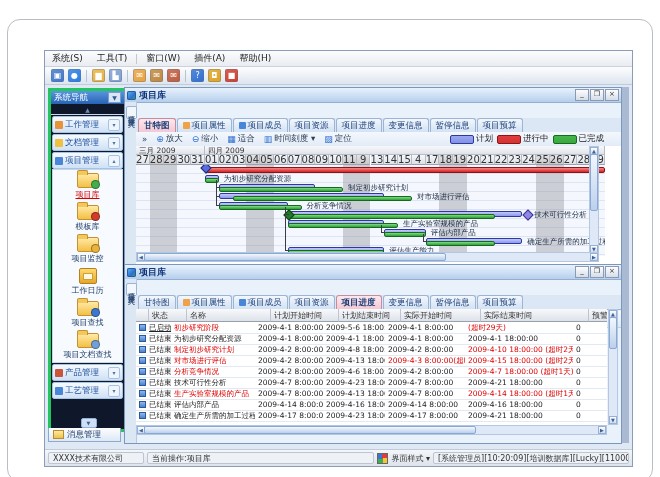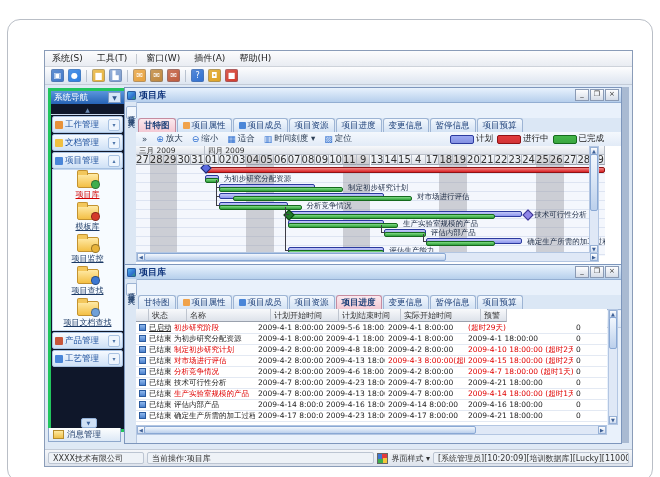--- a/index.html
+++ b/index.html
@@ -18,21 +18,21 @@
   .sidebar{position:absolute;left:3px;top:37px;width:73px;height:338px;border:3px solid #22c55e;background:#0f172a;overflow:hidden;}
   .side-title{height:13px;background:linear-gradient(#5a96dd,#2663b5);color:#fff;font-size:8.5px;display:flex;align-items:center;justify-content:space-between;padding:0 3px;}
   .side-title .pinbtn{width:11px;height:9px;background:#d7e6f8;border:1px solid #7f9cc4;color:#33568c;font-size:6px;display:flex;align-items:center;justify-content:center;}
   .side-up{height:10px;display:flex;align-items:center;justify-content:center;background:linear-gradient(#f5f9fe,#dcе9f8);border-bottom:1px solid #c9d8ec;color:#6d8cb5;font-size:6px;}
   .sec{height:15px;margin:1px 1px 0 1px;background:linear-gradient(#f6faff,#cfe1f6);border:1px solid #a8c2e2;border-radius:2px;display:flex;align-items:center;font-size:8.5px;color:#1a4e9c;padding:0 2px;gap:2px;}
   .sec .secico{width:8px;height:8px;border-radius:1px;flex:0 0 auto;}
   .sec .seclbl{flex:1;white-space:nowrap;overflow:hidden;}
   .sec .chev{width:10px;height:10px;border:1px solid #a8c2e2;border-radius:2px;background:#eef5fd;color:#4d74a8;font-size:6px;display:flex;align-items:center;justify-content:center;flex:0 0 auto;}
   .side-panel{background:#f7fbff;border:1px solid #c3d6ee;margin:0 1px;}
   .sitem{height:32px;display:flex;flex-direction:column;align-items:center;justify-content:center;cursor:pointer;}
-  .sitem .lbl{font-size:8px;color:#1c3a66;margin-top:1px;white-space:nowrap;text-decoration:underline;}
+  .sitem .lbl{font-size:8px;color:#1c3a66;margin-top:1px;white-space:nowrap;}
   .sitem.active .lbl{color:#d20000;text-decoration:underline;}
   .fold{width:20px;height:13px;background:linear-gradient(#ffeaa6,#f3bf45);border:1px solid #c3922f;border-radius:2px;position:relative;}
   .fold:before{content:"";position:absolute;left:-1px;top:-4px;width:9px;height:4px;background:#f3c75c;border:1px solid #c3922f;border-bottom:none;border-radius:2px 2px 0 0;}
   .fold .dot{position:absolute;right:-2px;bottom:-2px;width:7px;height:7px;border-radius:50%;border:1px solid rgba(0,0,0,.35);}
   .cal{width:16px;height:14px;background:linear-gradient(#ffd970,#e8a62a);border:1px solid #b5811d;border-radius:2px;position:relative;}
   .cal:before{content:"";position:absolute;left:3px;top:4px;right:3px;bottom:3px;background:#fff7e0;border:1px solid #caa23c;}
   .side-dn{position:absolute;left:50%;margin-left:-7px;bottom:1px;width:14px;height:8px;background:#cfe0f4;border:1px solid #93b1d8;border-radius:2px;color:#3c639c;font-size:5px;display:flex;align-items:center;justify-content:center;}
   .side-bottab{position:absolute;left:3px;top:377px;width:73px;height:14px;border:1px solid #8fa8cc;border-top:none;background:linear-gradient(#fdfefe,#dce8f6);display:flex;align-items:center;gap:3px;font-size:8.5px;color:#23406e;padding:0 4px;box-sizing:border-box;}
   .mailico{width:9px;height:7px;background:linear-gradient(#ffe9a0,#eec04a);border:1px solid #b68c2c;}
   
@@ -162,20 +162,24 @@
                 <span class="fold">
                   <span class="dot" style="background: rgb(212, 58, 42);"></span>
                 </span>
                 <span class="lbl">模板库</span>
               </div>
               <div class="sitem">
                 <span class="fold">
                   <span class="dot" style="background: rgb(232, 179, 58);"></span>
                 </span>
                 <span class="lbl">项目监控</span>
+              </div>
+              <div class="sitem">
+                <span class="cal"></span>
+                <span class="lbl">工作日历</span>
               </div>
               <div class="sitem">
                 <span class="fold">
                   <span class="dot" style="background: rgb(59, 119, 210);"></span>
                 </span>
                 <span class="lbl">项目查找</span>
               </div>
               <div class="sitem">
                 <span class="fold">
                   <span class="dot" style="background: rgb(111, 160, 216);"></span>
@@ -453,20 +457,21 @@
               </span>
             </div>
       <div class="grid" id="grid">
               <div class="ghead">
                 <span class="hcell" style="width: 13px;"></span>
                 <span class="hcell" style="width: 38px;">状态</span>
                 <span class="hcell" style="width: 84px;">名称</span>
                 <span class="hcell" style="width: 68px;">计划开始时间</span>
                 <span class="hcell" style="width: 62px;">计划结束时间</span>
                 <span class="hcell" style="width: 80px;">实际开始时间</span>
+                <span class="hcell" style="width: 108px;">实际结束时间</span>
                 <span class="hcell" style="width: 26px;">预警</span>
               </div>
               <div class="trow" style="top: 13px;">
                 <span class="rowico"></span>
                 <span class="tcell" style="width: 25px; text-decoration: underline;">已启动</span>
                 <span class="tcell red" style="width: 84px;">初步研究阶段</span>
                 <span class="tcell" style="width: 68px;">2009-4-1 8:00:00</span>
                 <span class="tcell" style="width: 62px;">2009-5-6 18:00:00</span>
                 <span class="tcell" style="width: 80px;">2009-4-1 8:00:00</span>
                 <span class="tcell red" style="width: 108px;">(超时29天)</span>

